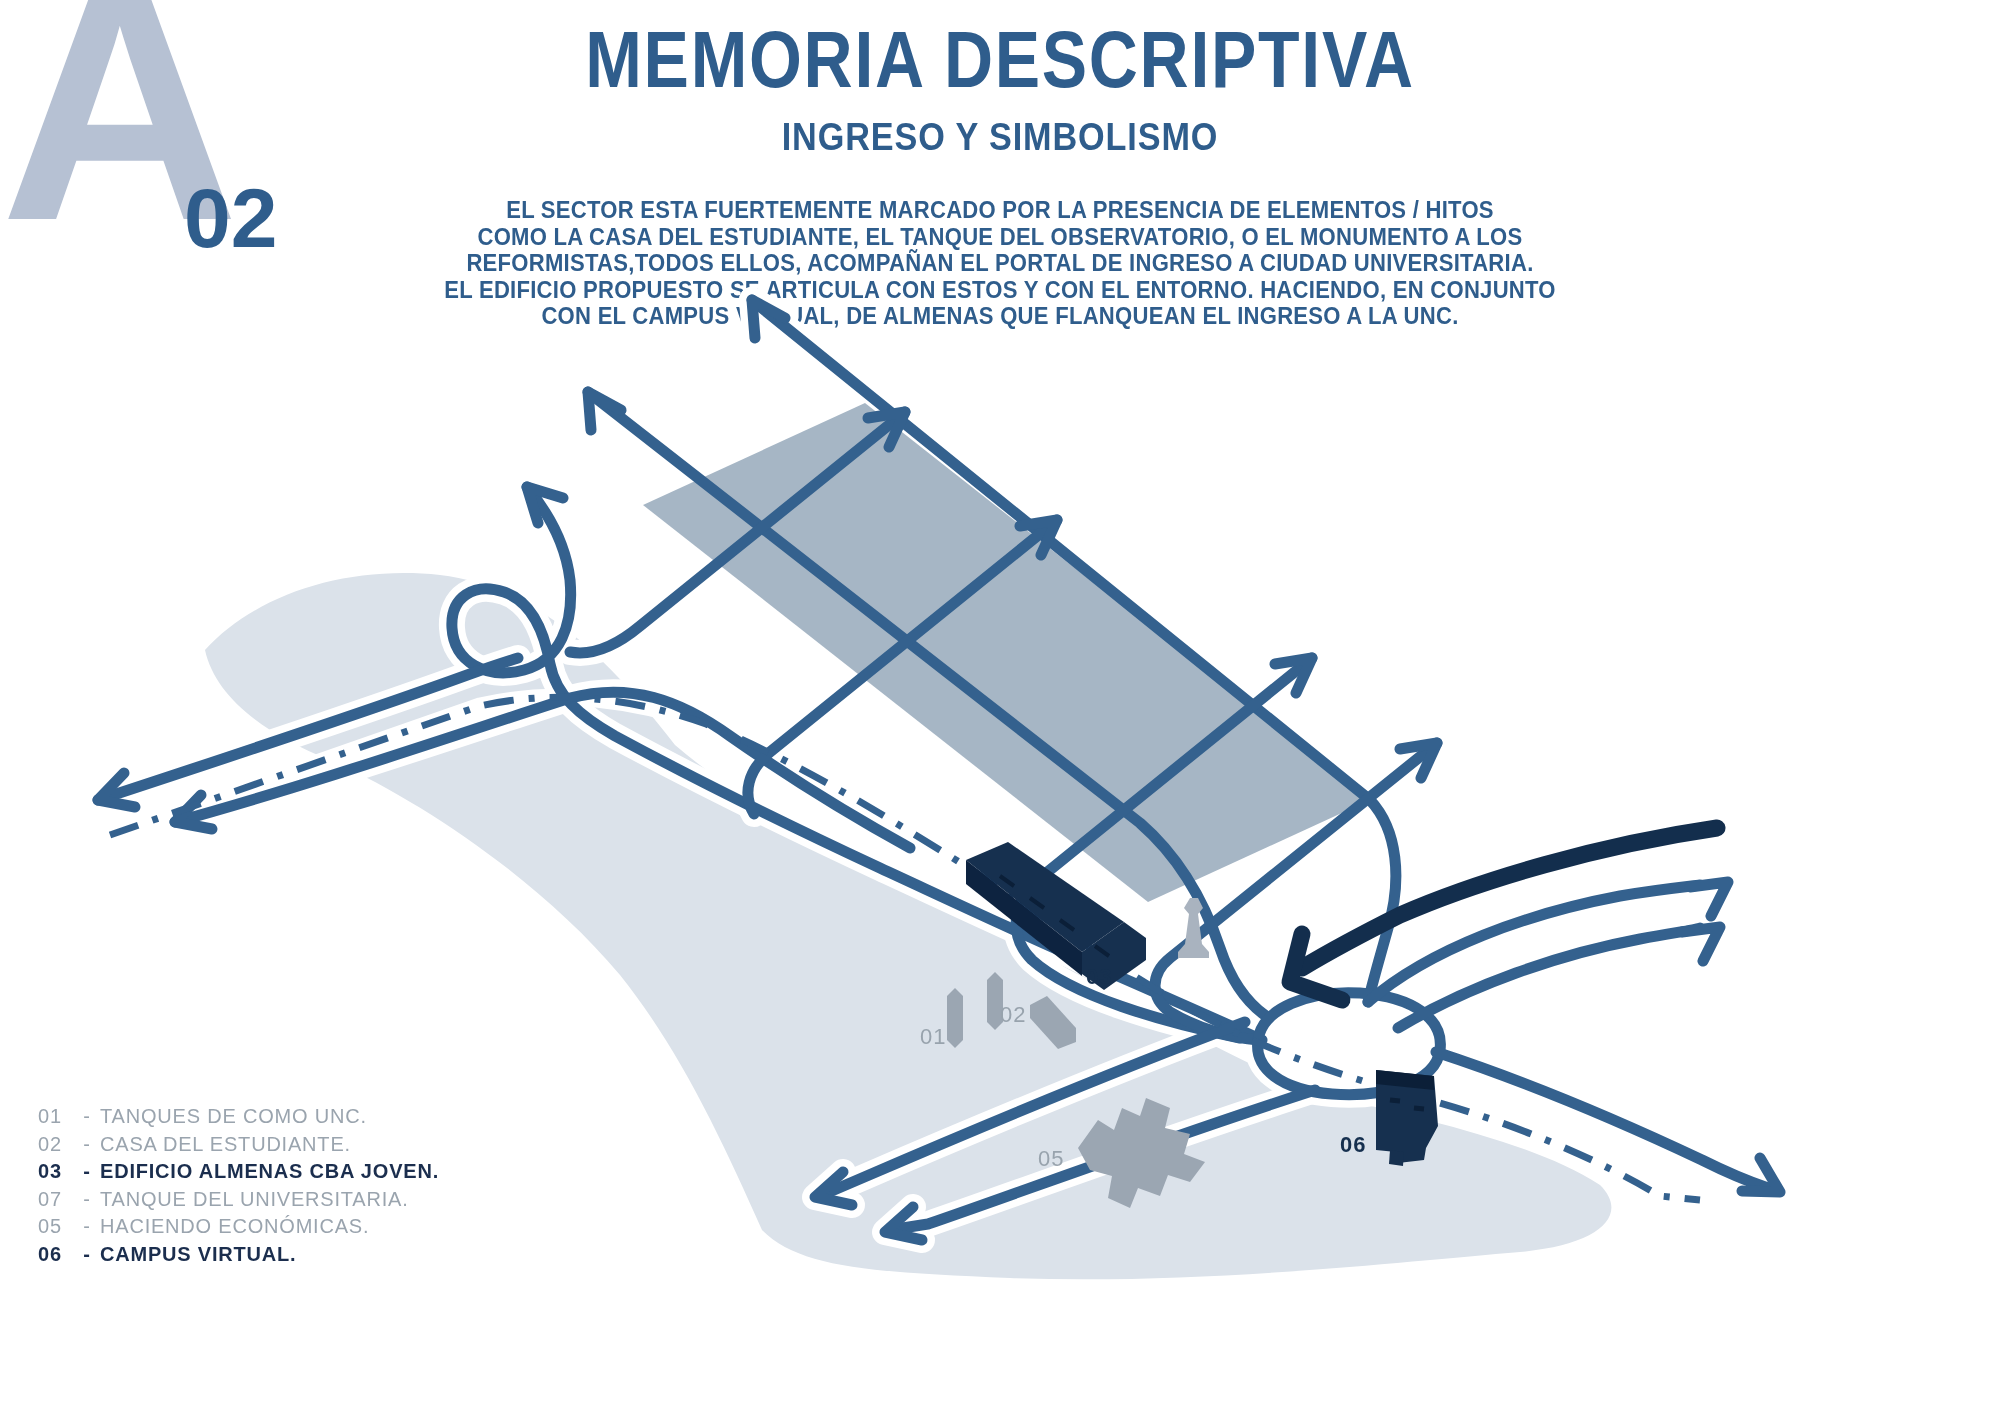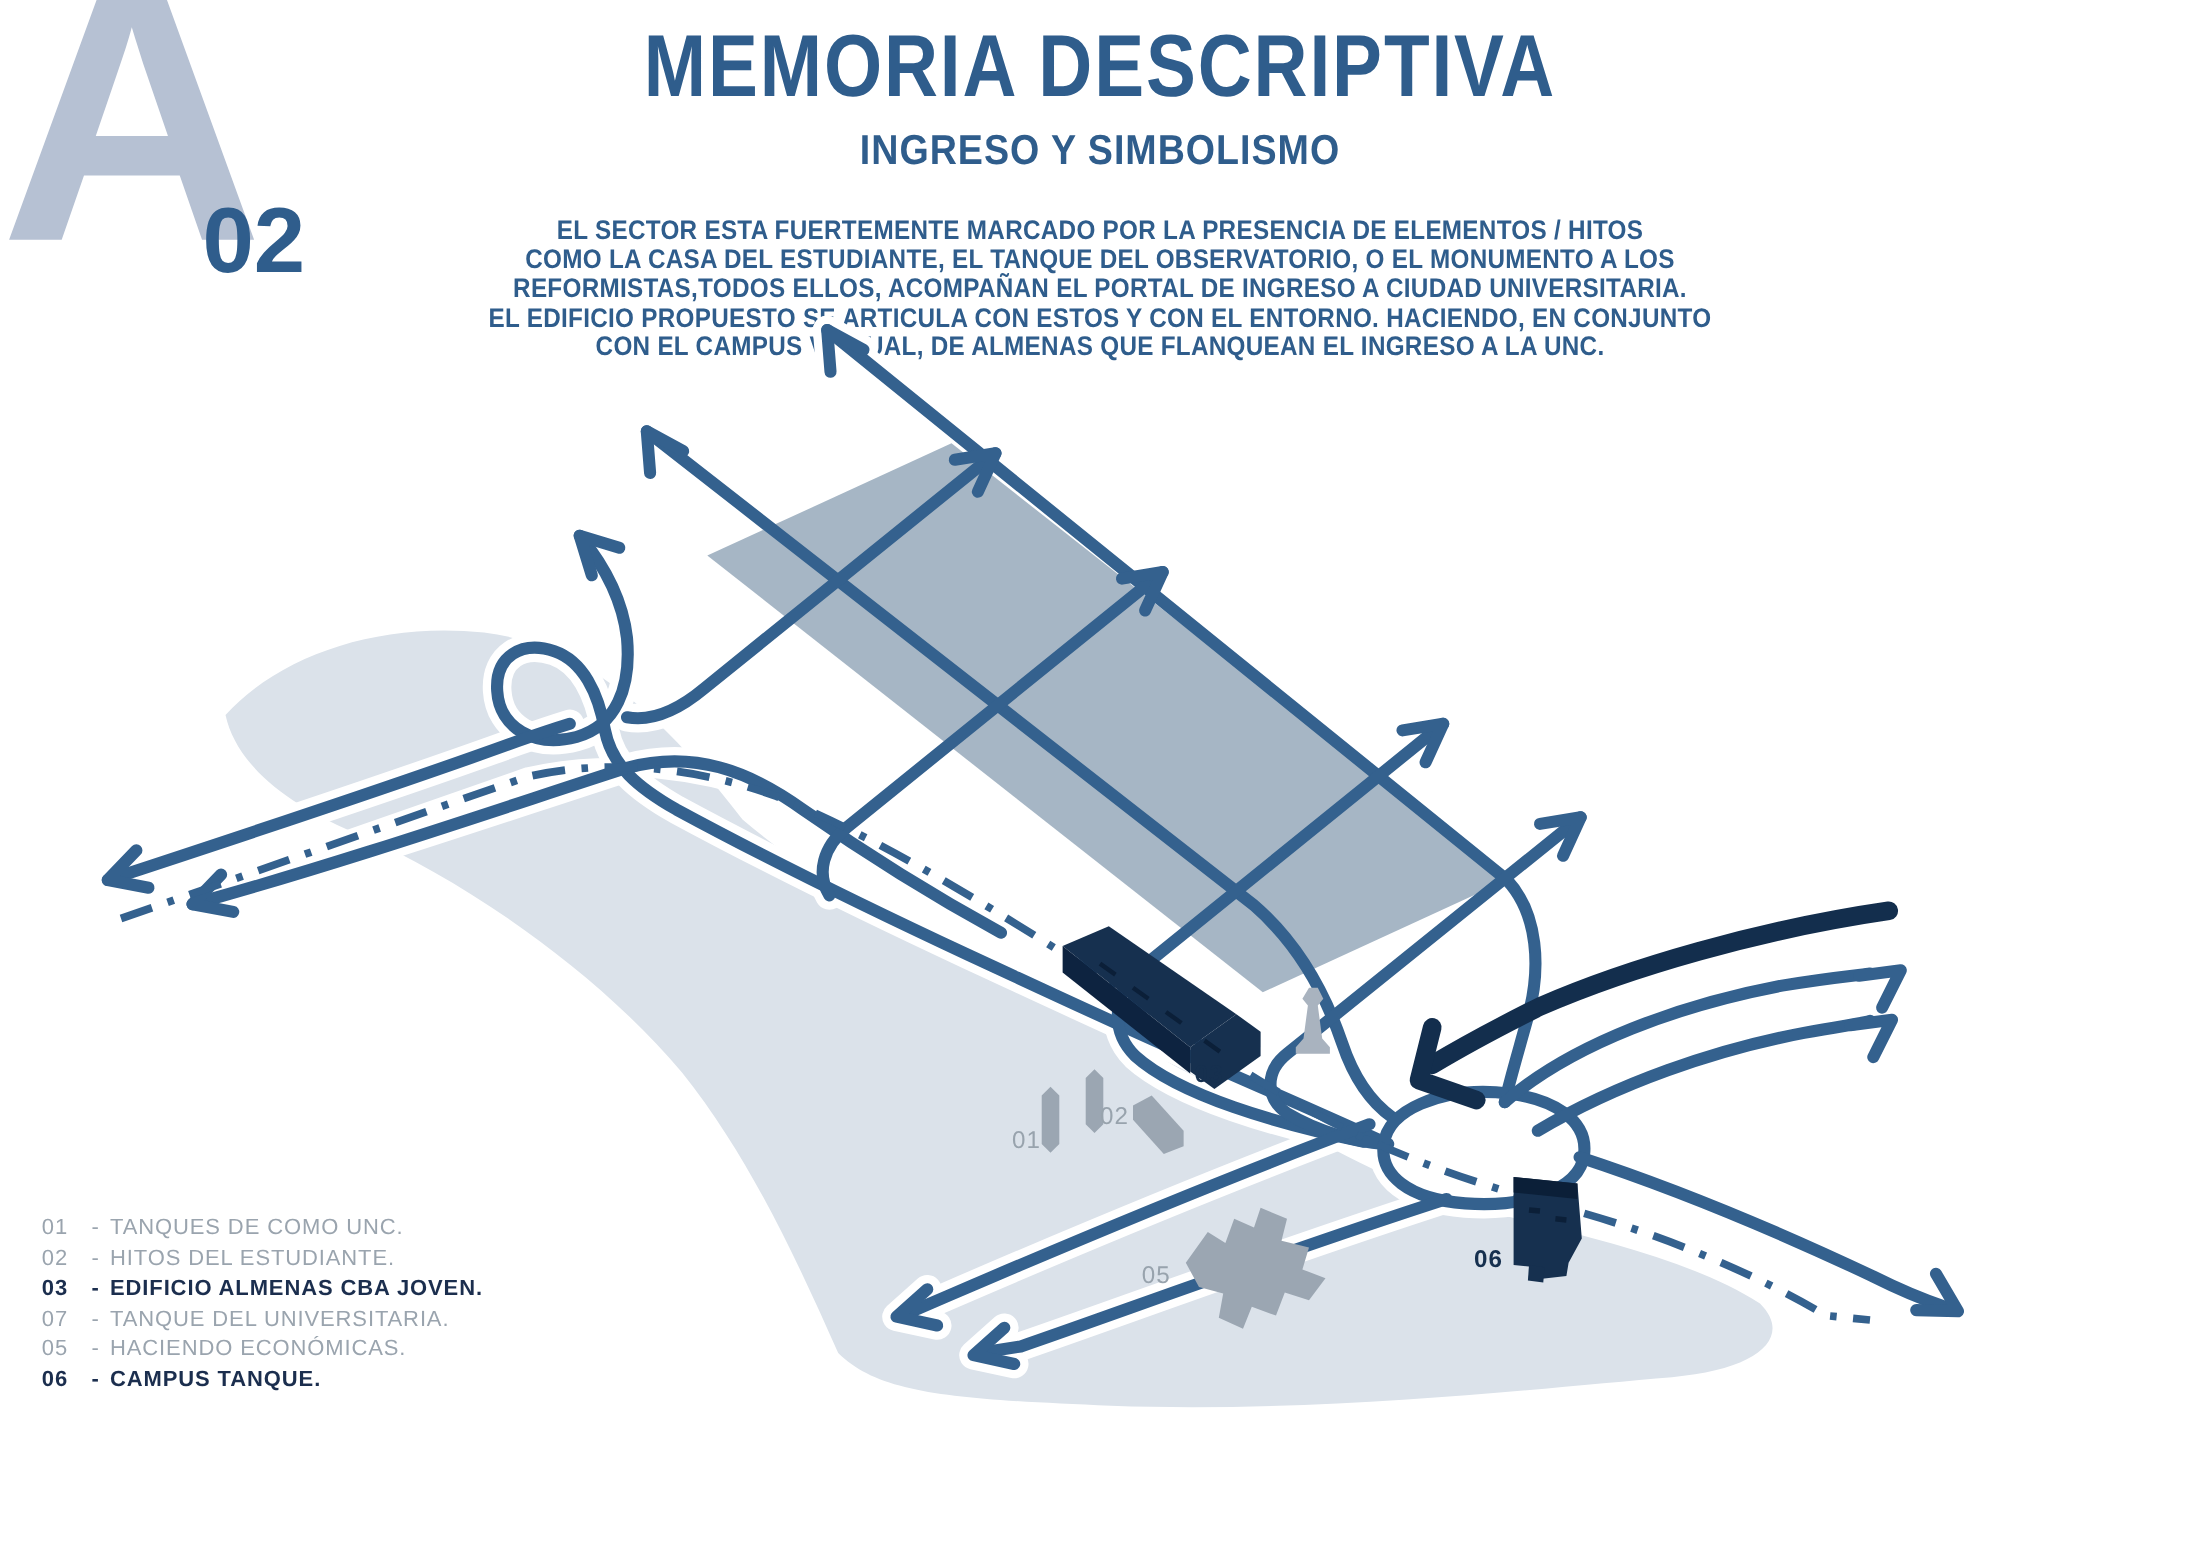--- a/index.html
+++ b/index.html
@@ -142,37 +142,37 @@
 
   <div class="legend">
     <div class="row">
       <span class="num">01</span>
       <span class="dash">-</span>
       <span>TANQUES DE COMO UNC.</span>
     </div>
     <div class="row">
       <span class="num">02</span>
       <span class="dash">-</span>
-      <span>HITOS DEL ESTUDIANTE.</span>
+      <span>CASA DEL ESTUDIANTE.</span>
     </div>
     <div class="row em">
       <span class="num">03</span>
       <span class="dash">-</span>
       <span>EDIFICIO ALMENAS CBA JOVEN.</span>
     </div>
     <div class="row">
       <span class="num">07</span>
       <span class="dash">-</span>
       <span>TANQUE DEL UNIVERSITARIA.</span>
     </div>
     <div class="row">
       <span class="num">05</span>
       <span class="dash">-</span>
       <span>HACIENDO ECONÓMICAS.</span>
     </div>
     <div class="row em">
       <span class="num">06</span>
       <span class="dash">-</span>
-      <span>CAMPUS TANQUE.</span>
+      <span>CAMPUS VIRTUAL.</span>
     </div>
   </div>
 
 </div>
 
 </body></html>

